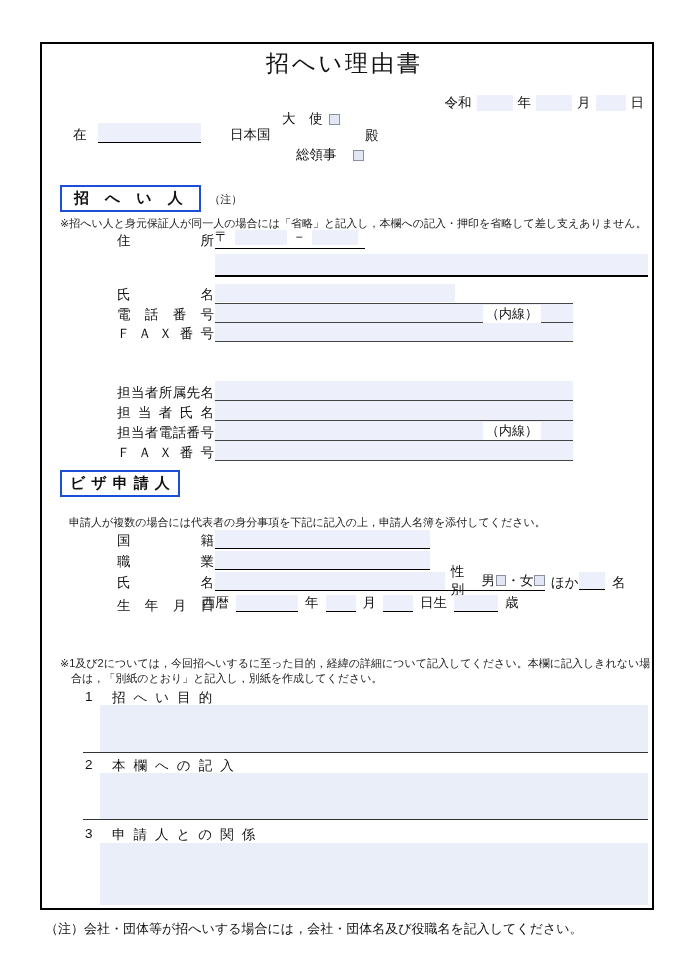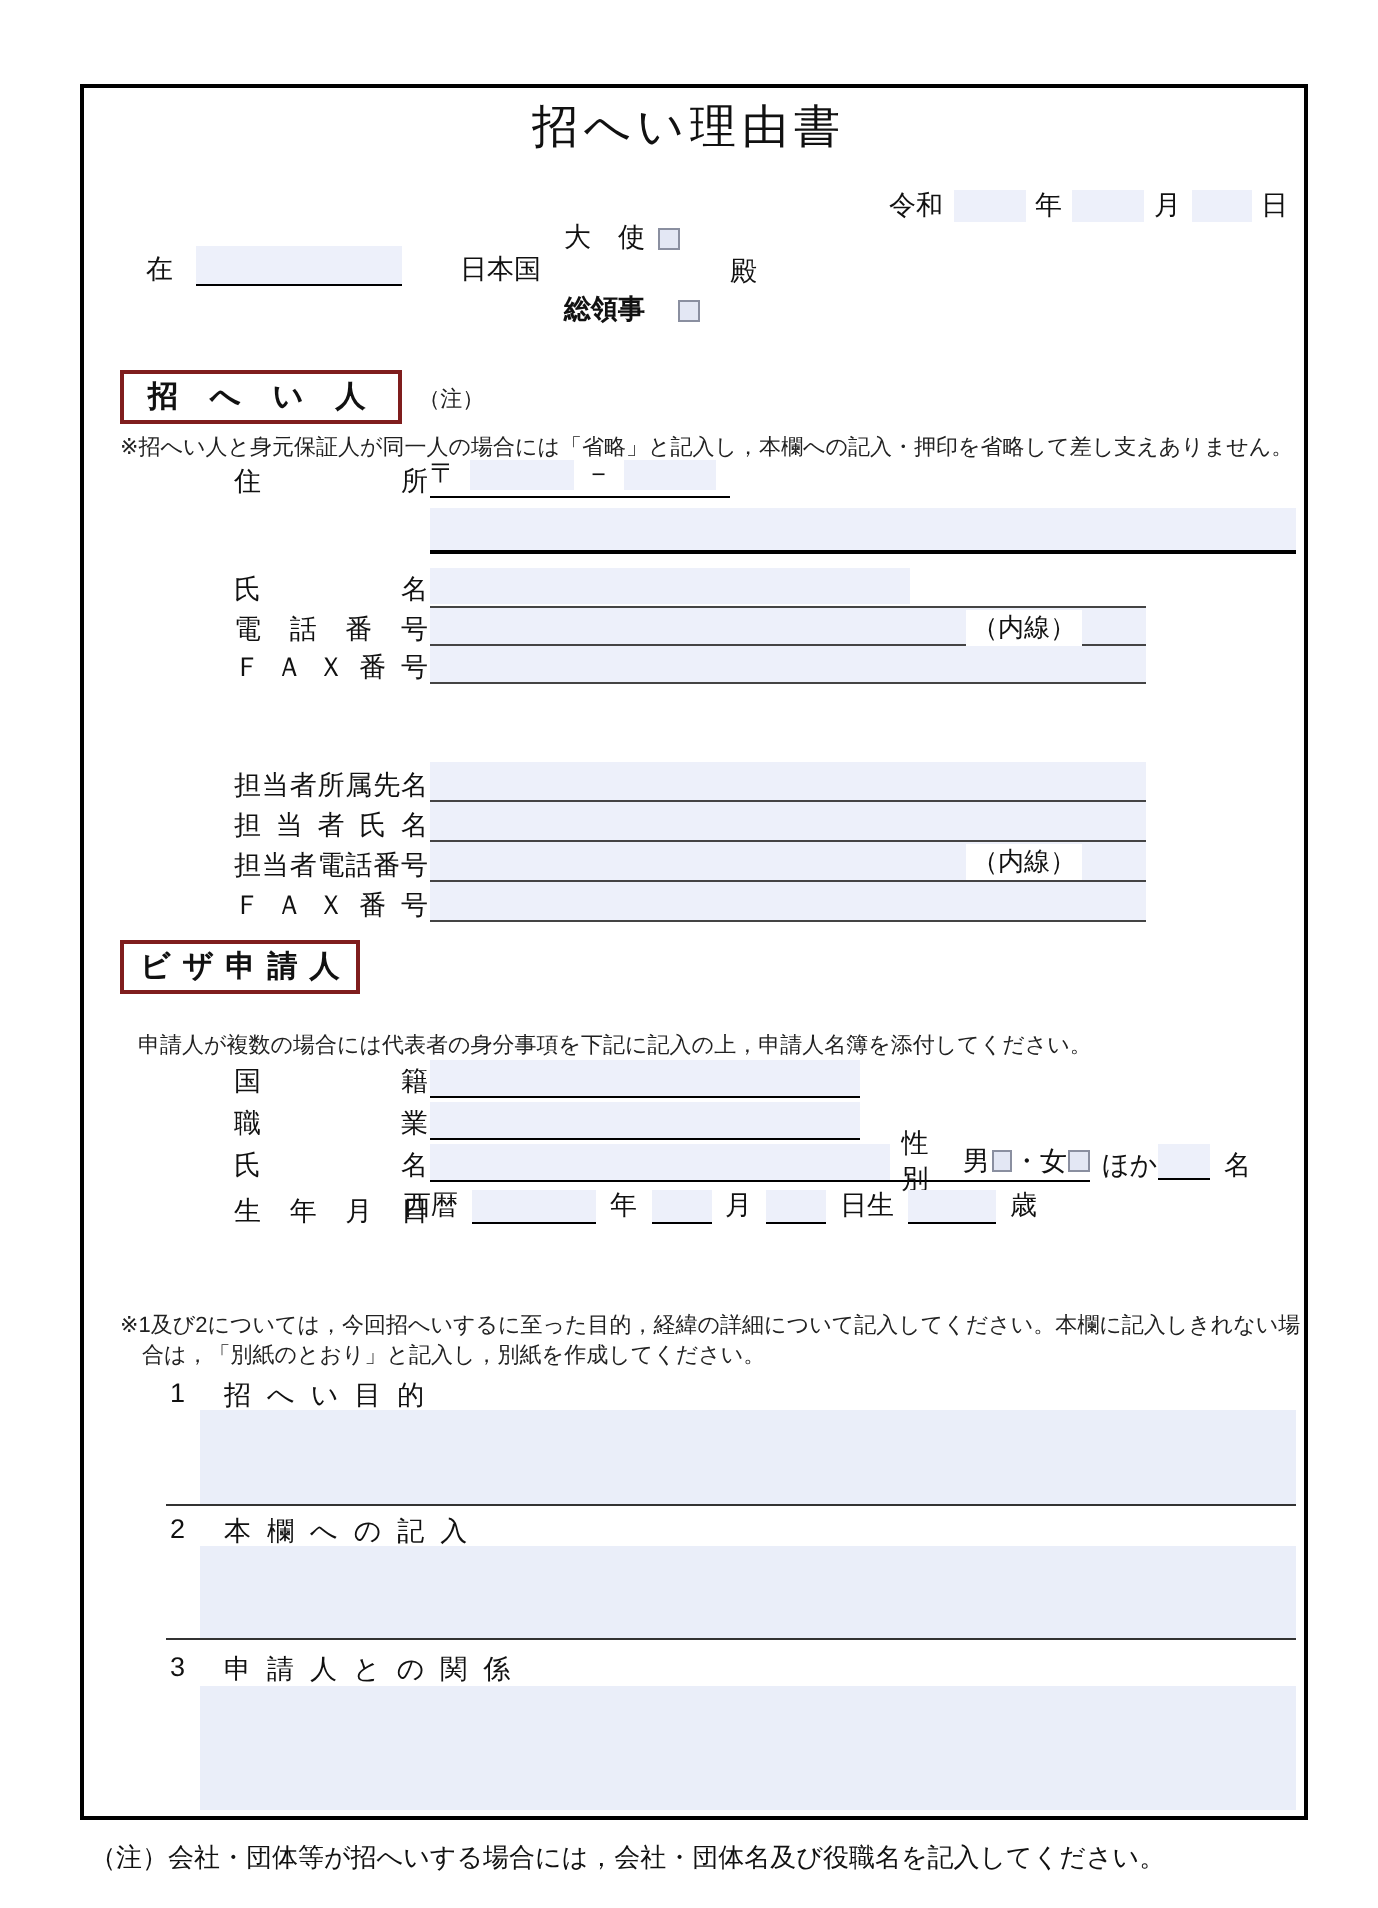--- a/index.html
+++ b/index.html
@@ -8,21 +8,21 @@
   .page { position:relative; width:680px; height:954px; background:#fff; overflow:hidden; }
   .abs { position:absolute; }
   .border-box { left:40px; top:42px; width:614px; height:868px; border:2px solid #000; }
   .title { left:0; top:48px; width:689px; text-align:center; font-size:23px; letter-spacing:3px; font-family:"Liberation Serif","DejaVu Serif",serif; }
   .t13 { font-size:13.5px; }
   .note { font-size:11px; color:#222; }
   .fld { background:#edf0fa; }
   .ta  { background:#eaeef9; }
   .ul  { border-bottom:1px solid #000; }
   .lbl { display:inline-block; width:97px; font-size:13.5px; text-align:justify; text-align-last:justify;margin-left:37px; }
-  .secbox { display:inline-block; border:2px solid #7f1d1d; font-weight:bold; font-size:15px; background:#fff; }
+  .secbox { display:inline-block; border:2px solid #1d4ed8; font-weight:bold; font-size:15px; background:#fff; }
   .chk { display:inline-block; width:11px; height:11px; background:#e3e7f4; border:1px solid #8a8fa0; vertical-align:middle; }
   .flex { display:flex; align-items:center; }
   .tbl-row { position:relative; height:19px; border-bottom:1px solid #444; background:#edf0fa; }
   .tbl-row2 { position:relative; height:20px; border-bottom:1px solid #444; background:#edf0fa; }
   .naisen { position:absolute; left:268px; top:1px; background:#fff; padding:0 3px; font-size:13px; }
   .item-label { font-size:13.5px; letter-spacing:8px; }
   .sep-line { border-top:1px solid #333; height:0; }
   .hang { padding-left:11px; text-indent:-11px; line-height:1.35; }
 </style>
 </head>
@@ -45,21 +45,21 @@
   </div>
 
   <div class="abs t13" style="left:73px; top:126px;">在</div>
   <div class="abs fld ul" style="left:98px; top:123px; width:103px; height:20px;"></div>
   <div class="abs t13" style="left:230px; top:126px;">日本国</div>
   <div class="abs flex" style="left:282px; top:110px; gap:6px;">
     <span class="t13">大　使</span>
     <span class="chk"></span>
   </div>
   <div class="abs t13" style="left:365px; top:127px;">殿</div>
-  <div class="abs flex" style="left:282px; top:146px; gap:16px;font-weight:bold;">
+  <div class="abs flex" style="left:296px; top:146px; gap:16px;">
     <span class="t13">総領事</span>
     <span class="chk"></span>
   </div>
 
   <div class="abs" style="left:60px; top:185px;">
     <span class="secbox" style="letter-spacing:16px; padding:2px 0 2px 12px;">招へい人</span>
     <span class="note" style="margin-left:4px;">（注）</span>
   </div>
   <div class="abs note" style="left:60px; top:216px;">※招へい人と身元保証人が同一人の場合には「省略」と記入し，本欄への記入・押印を省略して差し支えありません。</div>
 

